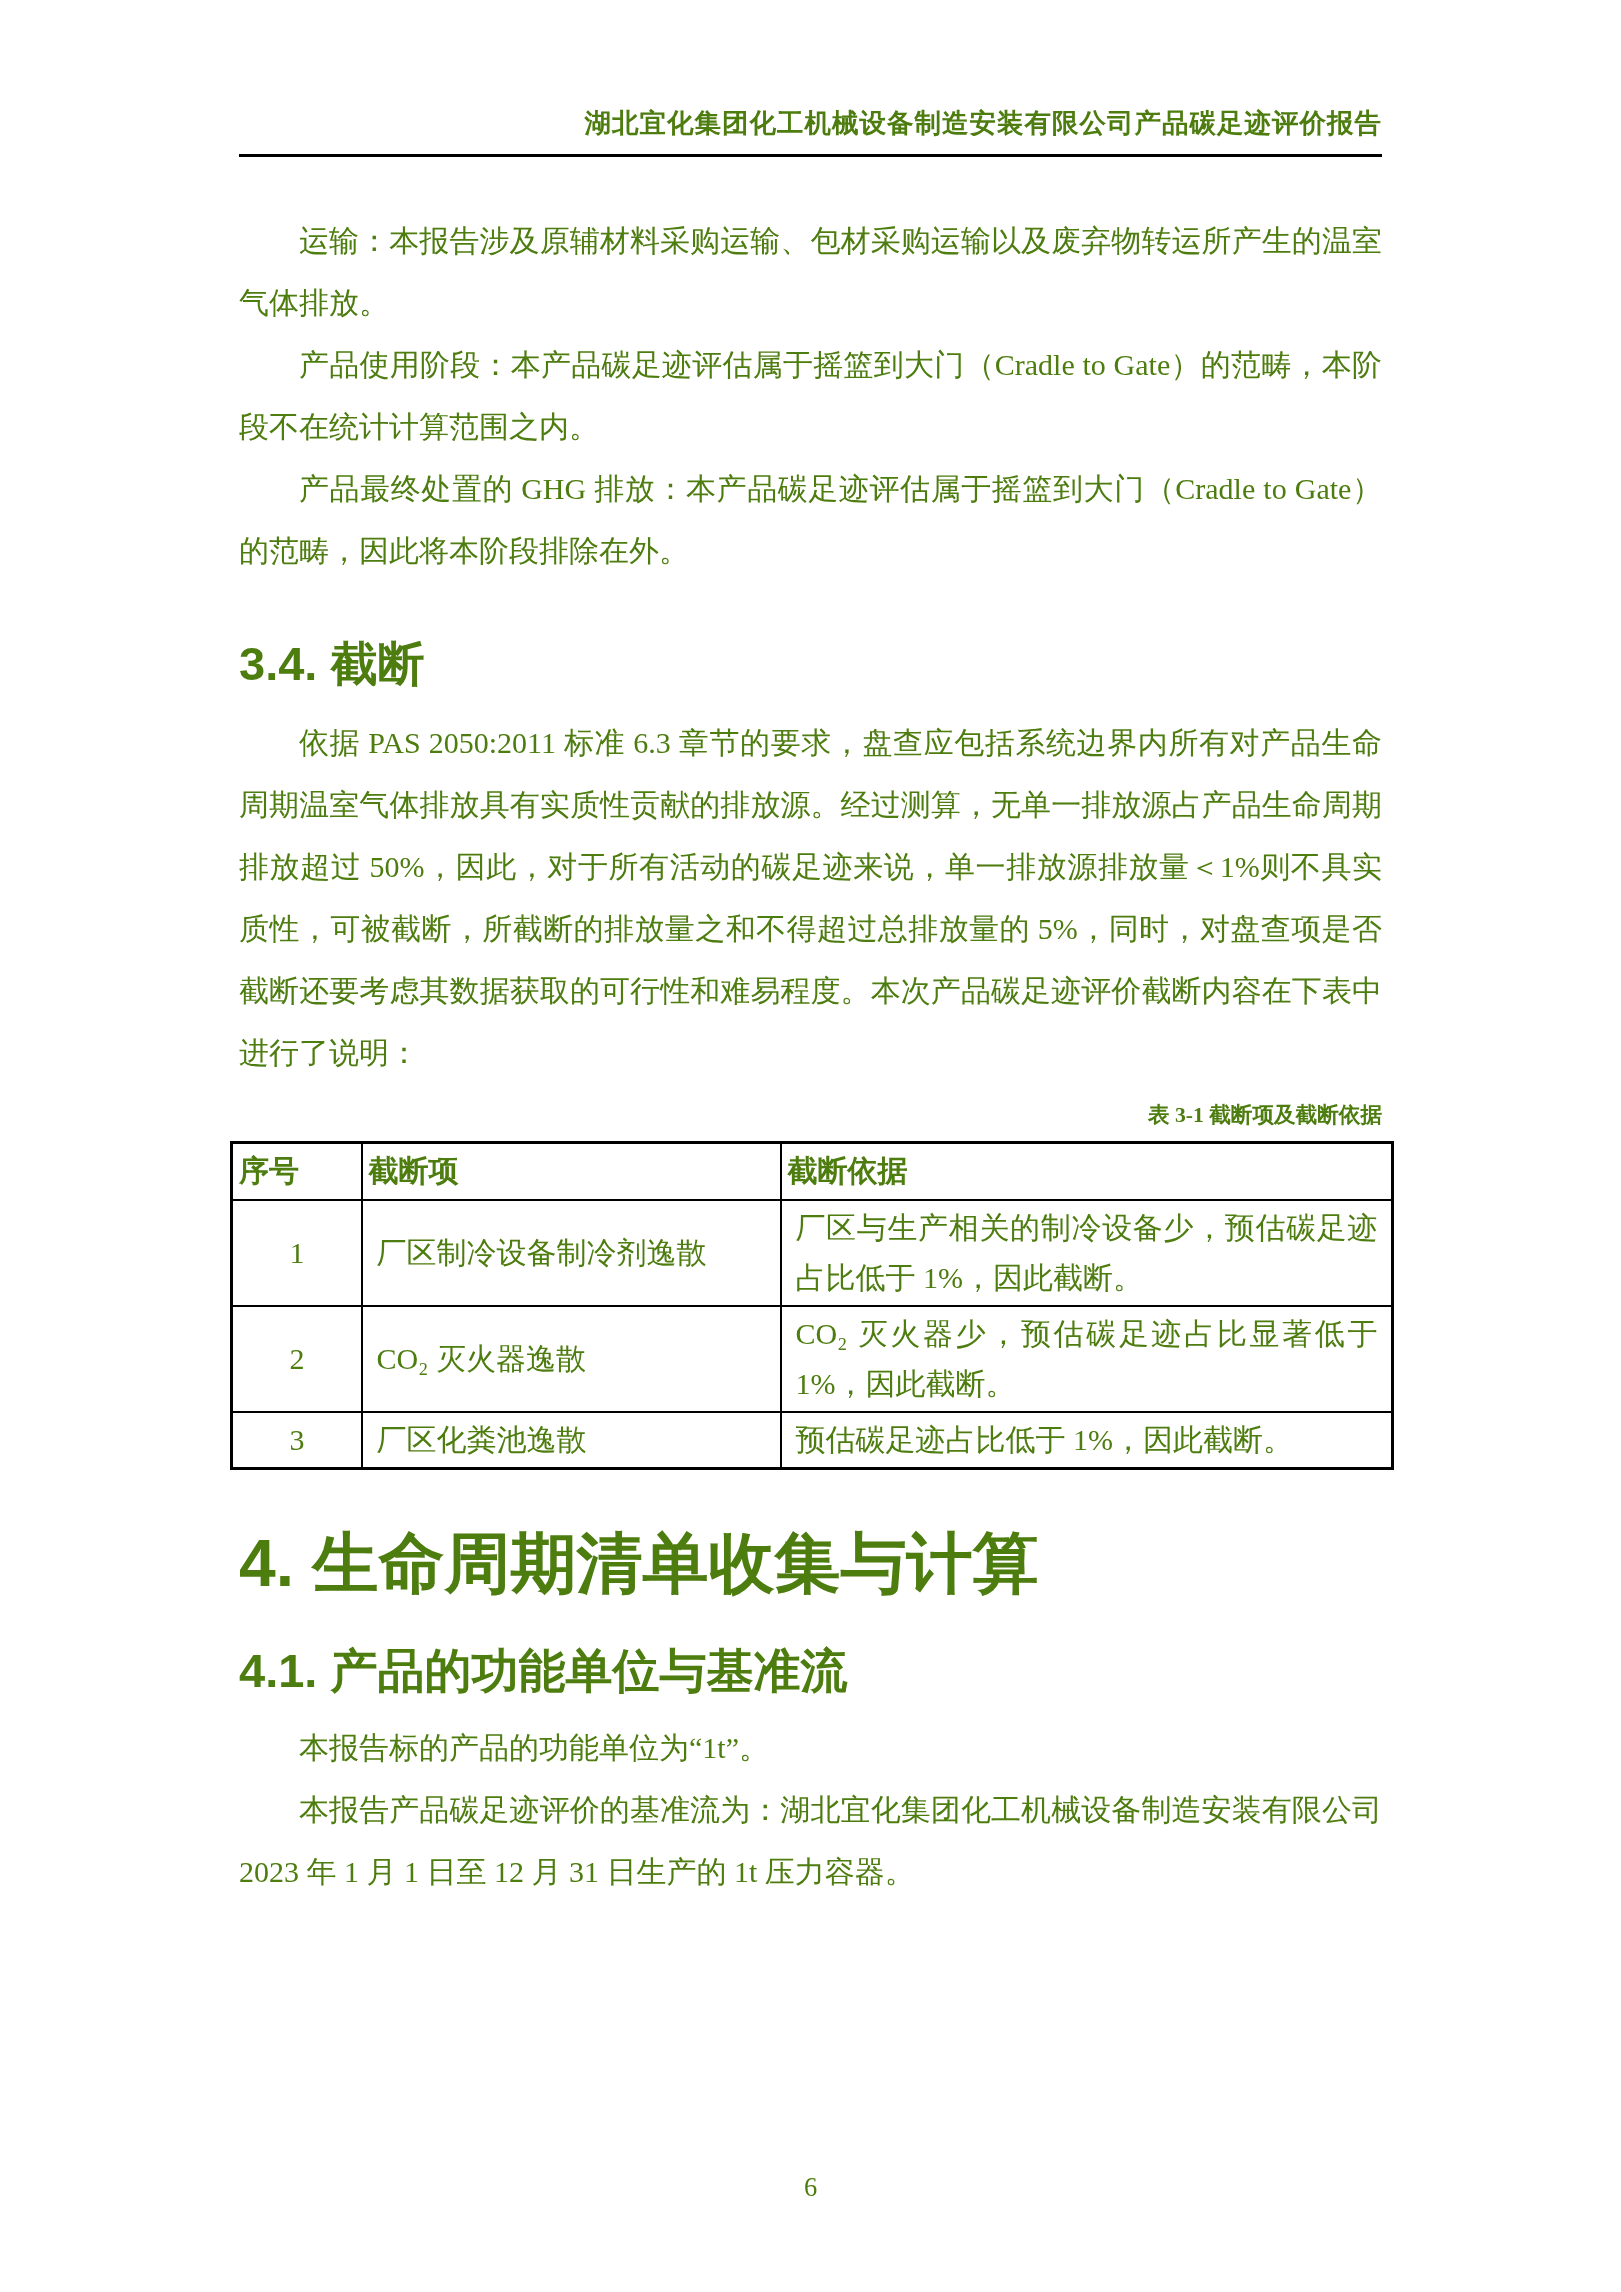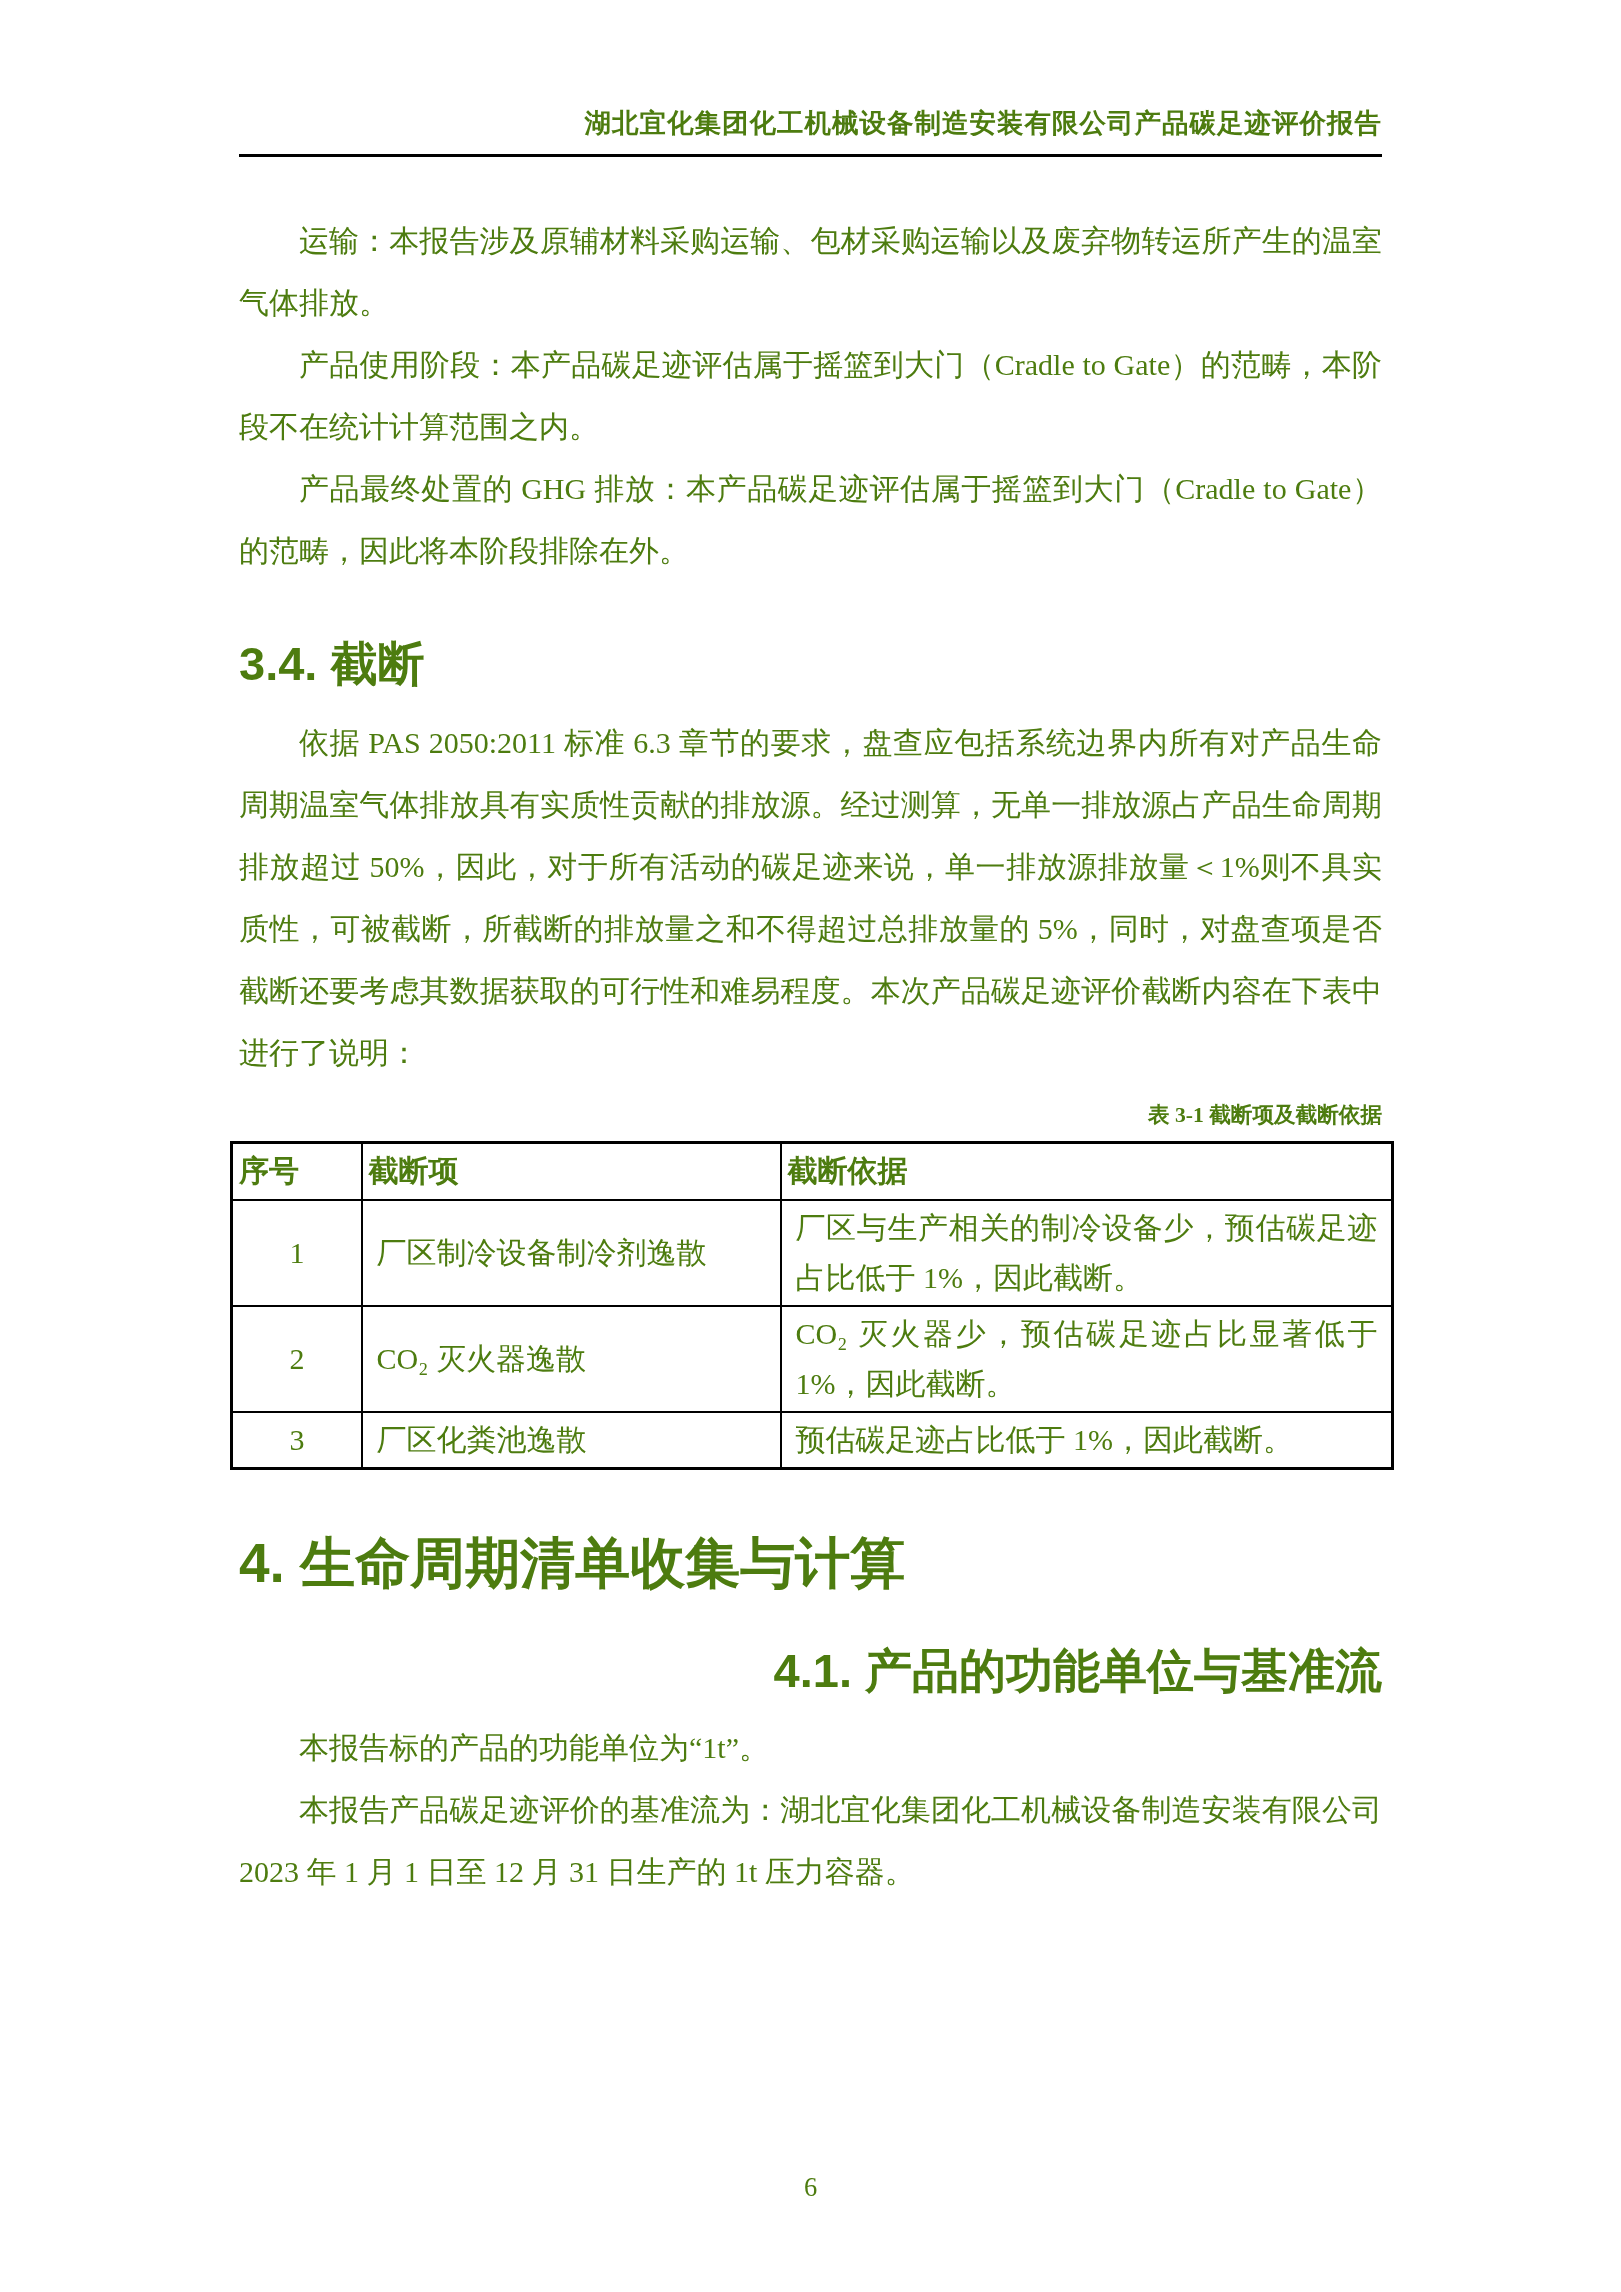--- a/index.html
+++ b/index.html
@@ -30,24 +30,24 @@
     font-size:30px; line-height:62px;
     text-align:justify; text-justify:inter-ideograph;
     text-indent:2em;
     word-break:break-word;
   }
   h2.sec-heading {
     font-family:Liberation Sans, sans-serif;
     font-size:47px; line-height:65px;
     margin:49px 0 15.7px 0; font-weight:bold;
   }
-  h2.sec-heading-41 { margin-top:33px; margin-bottom:13.7px;text-align:right; }
+  h2.sec-heading-41 { margin-top:33px; margin-bottom:13.7px; }
   h1.chap-heading {
     font-family:"Liberation Sans","DejaVu Sans",sans-serif;
-    font-size:55px; line-height:84px;
+    font-size:66px; line-height:84px;
     margin:51px 0 0 0; font-weight:bold;
   }
   .table-caption {
     margin-top:15.7px;
     font-size:21.6px; line-height:33px;
     text-align:right; font-weight:bold;
   }
   table.cutoff-table {
     border-collapse:collapse;
     width:1160px;

